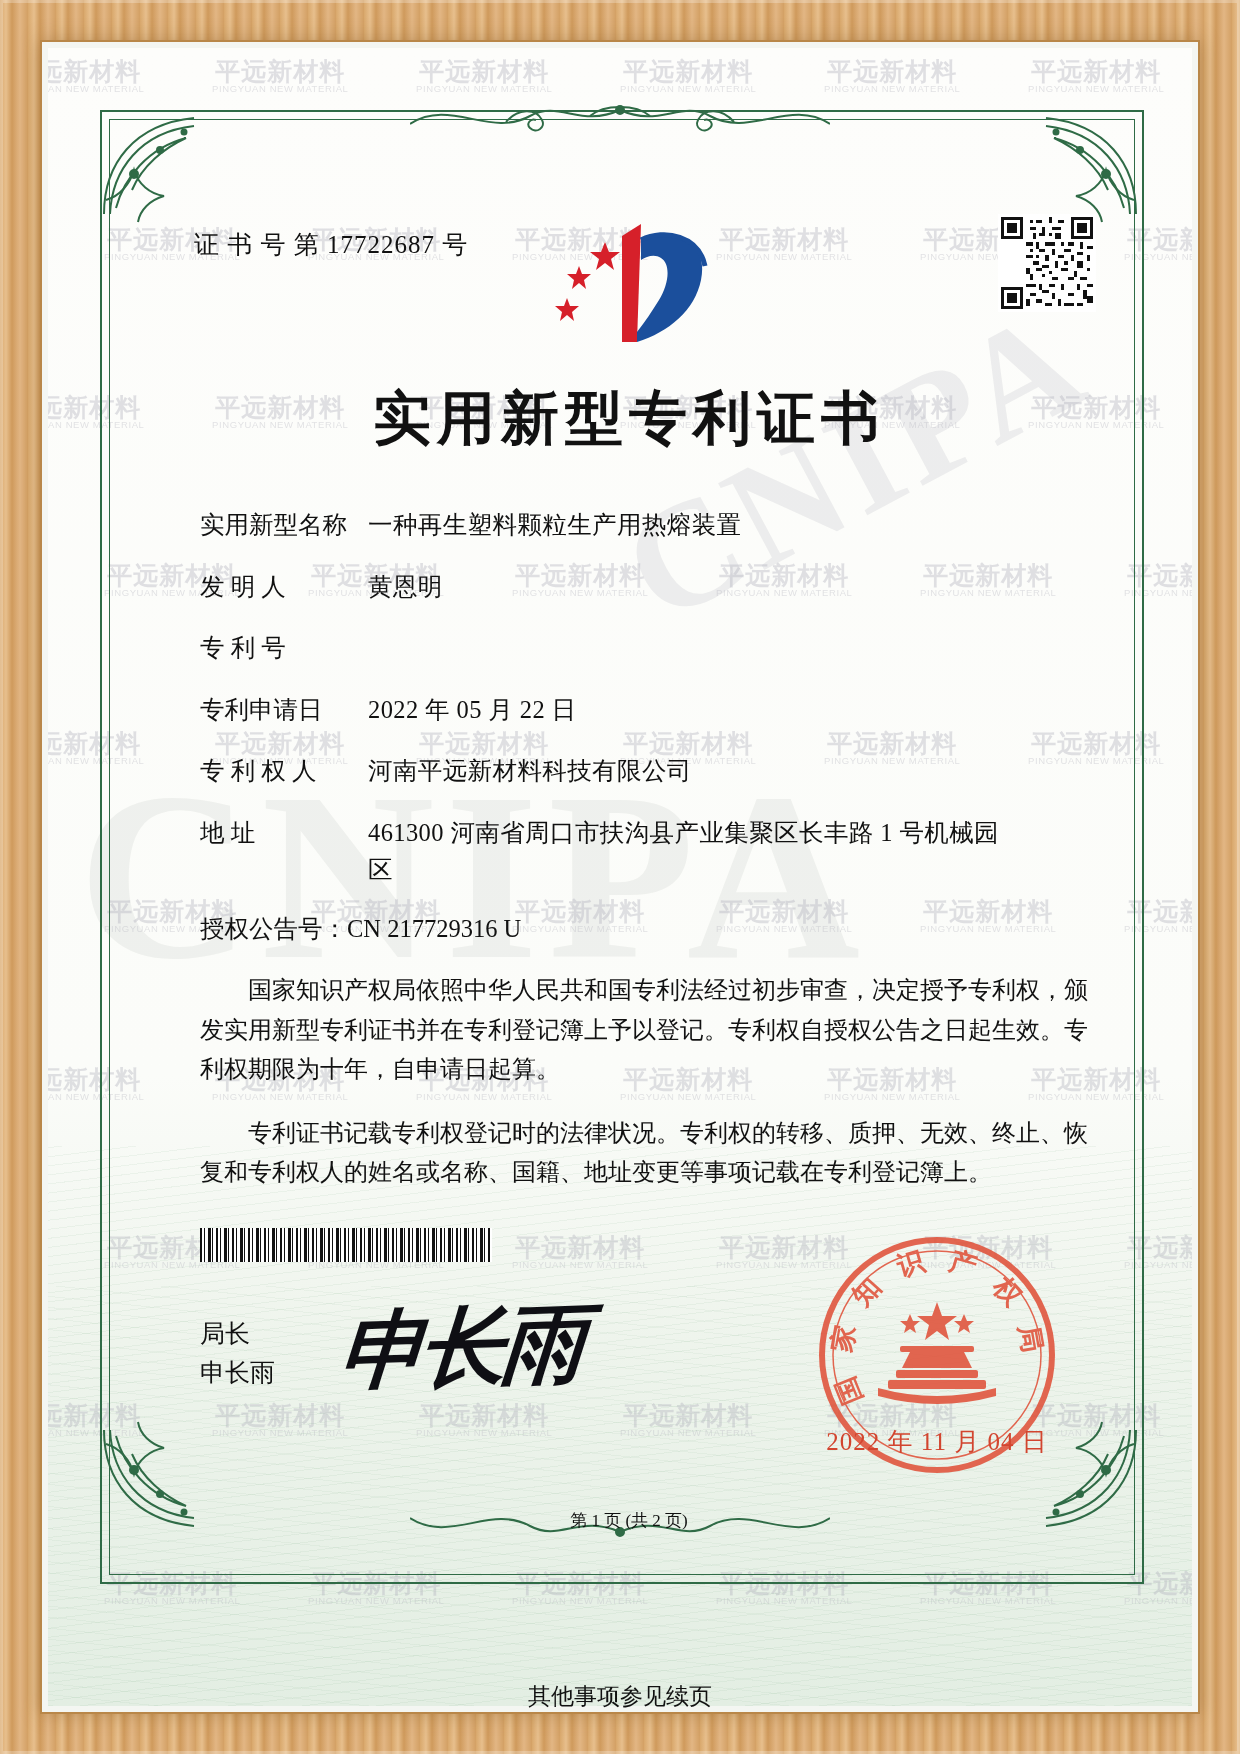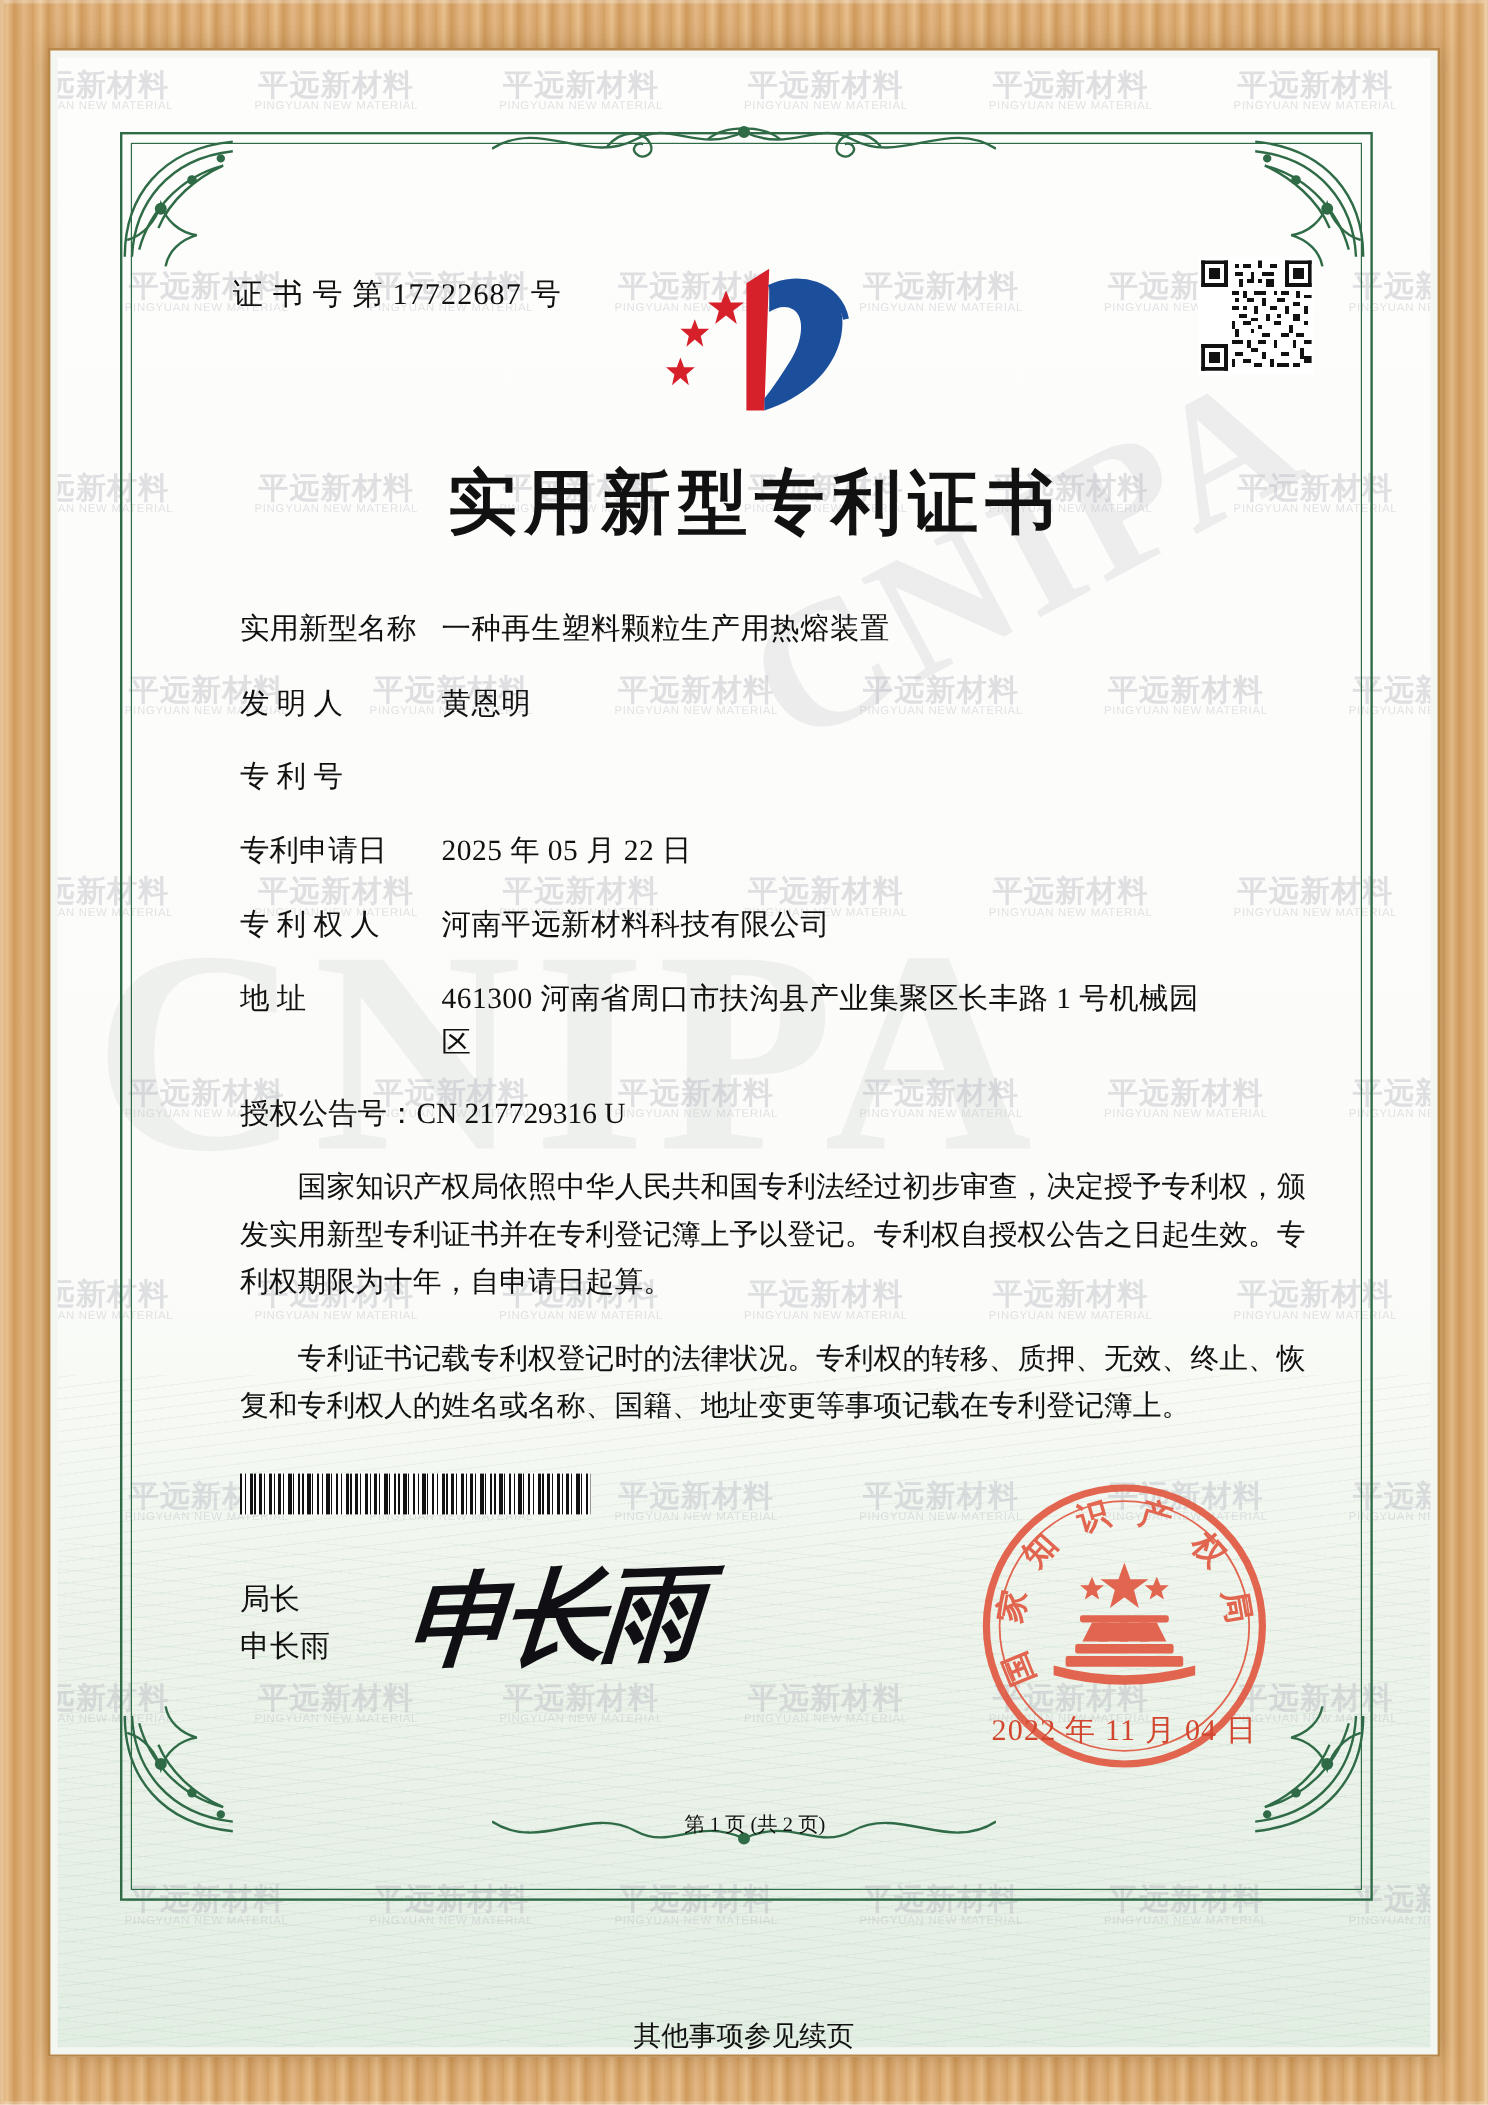--- a/index.html
+++ b/index.html
@@ -519,21 +519,21 @@
         <div class="f-label">发 明 人</div>
         <div class="f-value">黄恩明</div>
       </div>
 
       <div class="field-row">
         <div class="f-label">专 利 号</div>
       </div>
 
       <div class="field-row">
         <div class="f-label">专利申请日</div>
-        <div class="f-value">2025 年 05 月 22 日</div>
+        <div class="f-value">2022 年 05 月 22 日</div>
       </div>
 
       <div class="field-row">
         <div class="f-label">专 利 权 人</div>
         <div class="f-value">河南平远新材料科技有限公司</div>
       </div>
 
       <div class="field-row">
         <div class="f-label">地 址</div>
         <div class="f-value">461300 河南省周口市扶沟县产业集聚区长丰路 1 号机械园</div>

